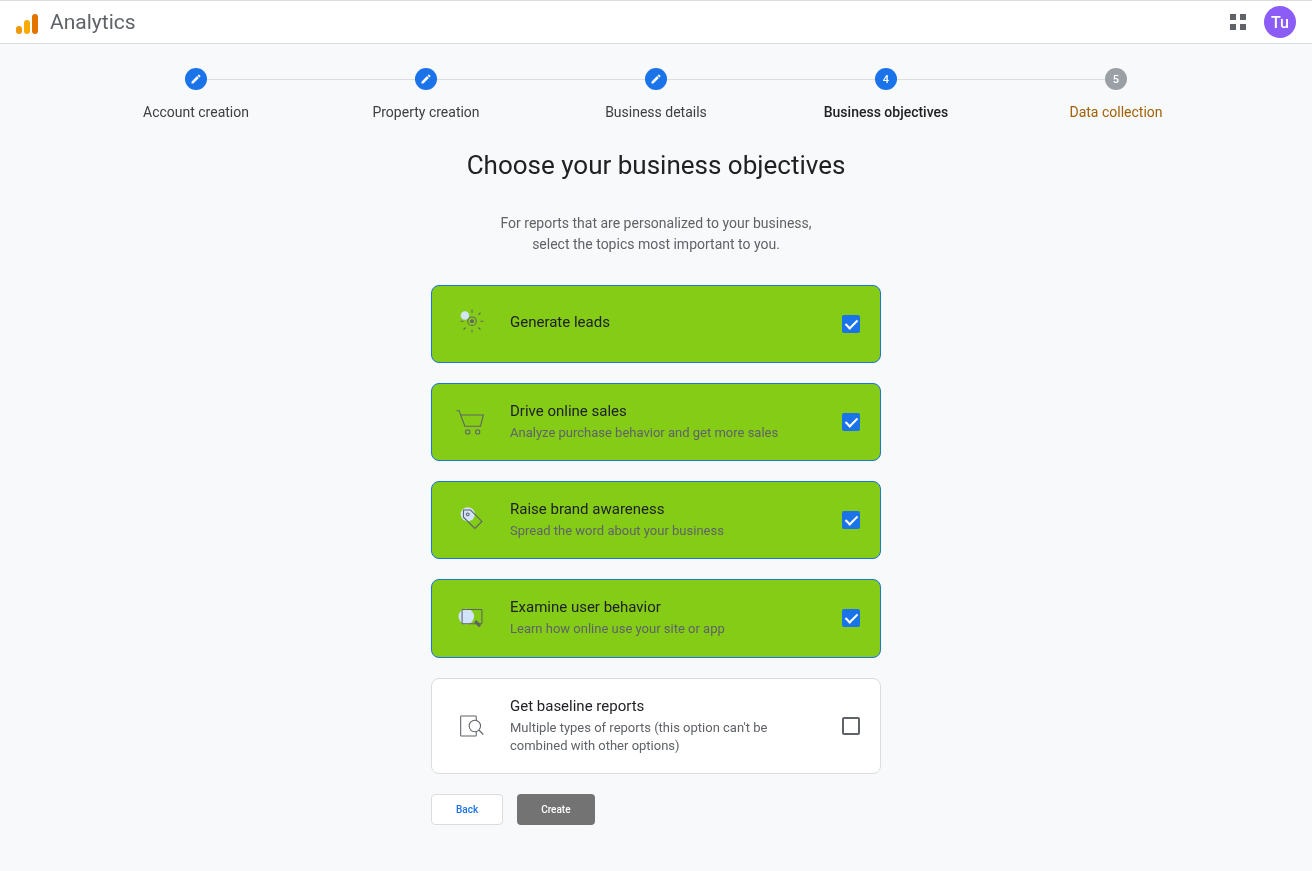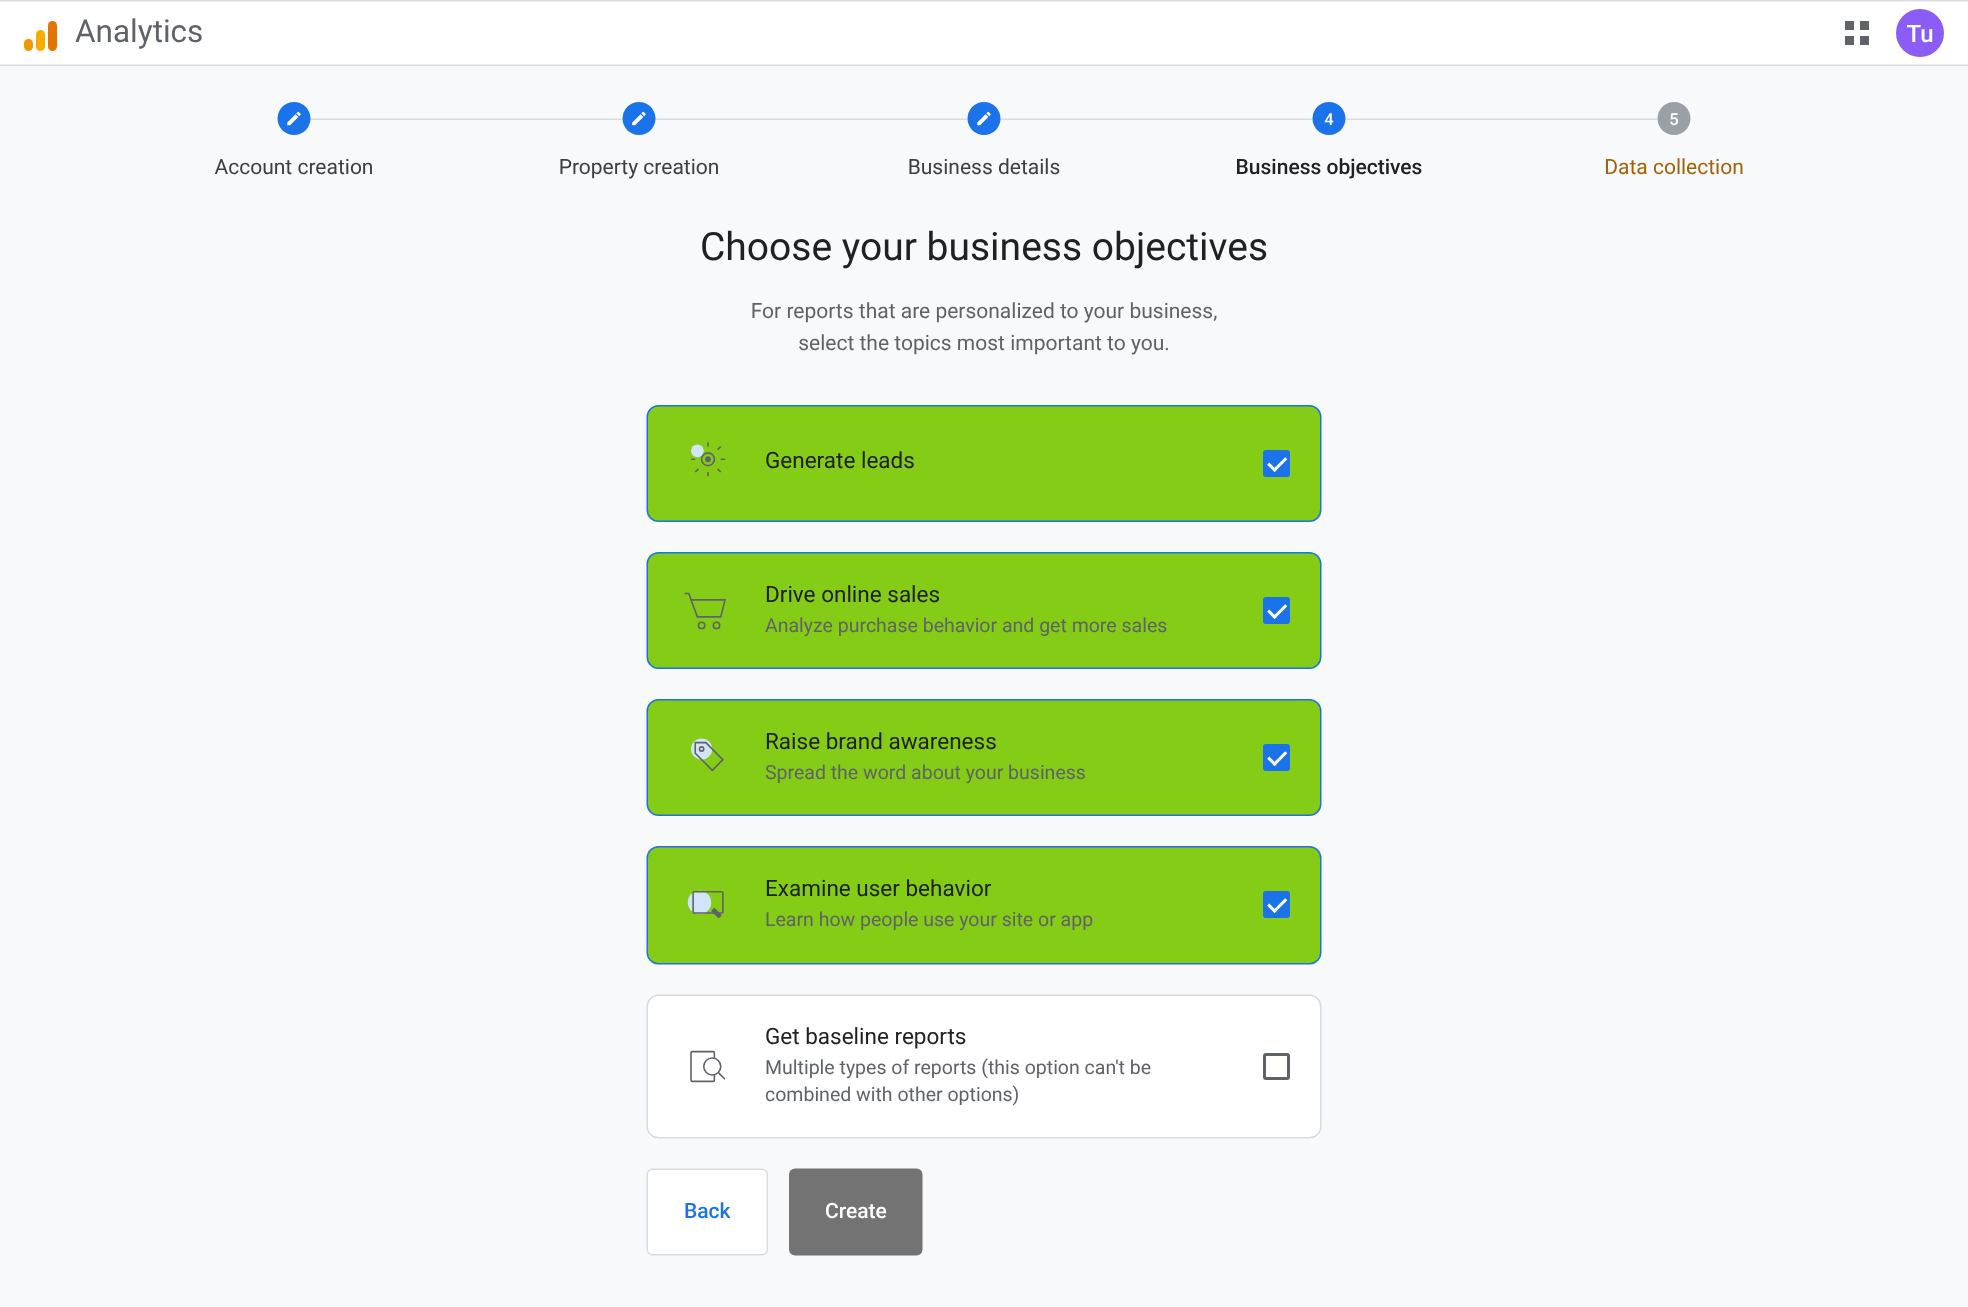--- a/index.html
+++ b/index.html
@@ -153,21 +153,21 @@
       background: #dadce0;
       width: calc(100% - 22px);
       left: calc(50% + 11px);
       z-index: 1;
     }
     .page-title {
       text-align: center;
       font-size: 26px;
       color: #202124;
       font-weight: 400;
-      margin-bottom: 18px;
+      margin-bottom: 33px;
     }
     .page-subtitle {
       text-align: center;
       font-size: 14px;
       color: #5f6368;
       line-height: 1.5;
       margin-bottom: 30px;
     }
     .objectives {
       max-width: 450px;
@@ -236,23 +236,23 @@
       transform: rotate(45deg);
       margin-top: -2px;
     }
     .buttons {
       max-width: 450px;
       margin: 20px auto 40px;
       display: flex;
       gap: 14px;
     }
     .btn {
-      padding: 20px 24px;
+      padding: 9px 24px;
       border-radius: 4px;
-      font-size: 14px;
+      font-size: 10px;
       font-weight: 500;
       cursor: pointer;
       border: none;
       font-family: inherit;
     }
     .btn-secondary {
       background: #fff;
       color: #1a73e8;
       border: 1px solid #dadce0;
     }
@@ -377,21 +377,21 @@
       <div class="objective-card selected">
         <div class="objective-icon">
           <svg width="34" height="34" viewBox="0 0 48 48" fill="none" stroke="#5f6368" stroke-width="1.5">
             <circle cx="16" cy="22" r="11" fill="#d2e3fc" stroke="none"></circle>
             <rect x="10" y="12" width="28" height="20" rx="1"></rect>
             <path d="M30 28 L36 34 L34 36 L28 30 Z" fill="#5f6368"></path>
           </svg>
         </div>
         <div class="objective-text">
           <div class="objective-title">Examine user behavior</div>
-          <div class="objective-desc">Learn how people use your site or app</div>
+          <div class="objective-desc">Learn how online use your site or app</div>
         </div>
         <div class="checkbox checked"></div>
       </div>
       <div class="objective-card">
         <div class="objective-icon">
           <svg width="34" height="34" viewBox="0 0 48 48" fill="none" stroke="#5f6368" stroke-width="1.5">
             <rect x="8" y="10" width="22" height="28" rx="1"></rect>
             <circle cx="28" cy="24" r="8" fill="#fff"></circle>
             <path d="M34 30 L40 36"></path>
           </svg>

